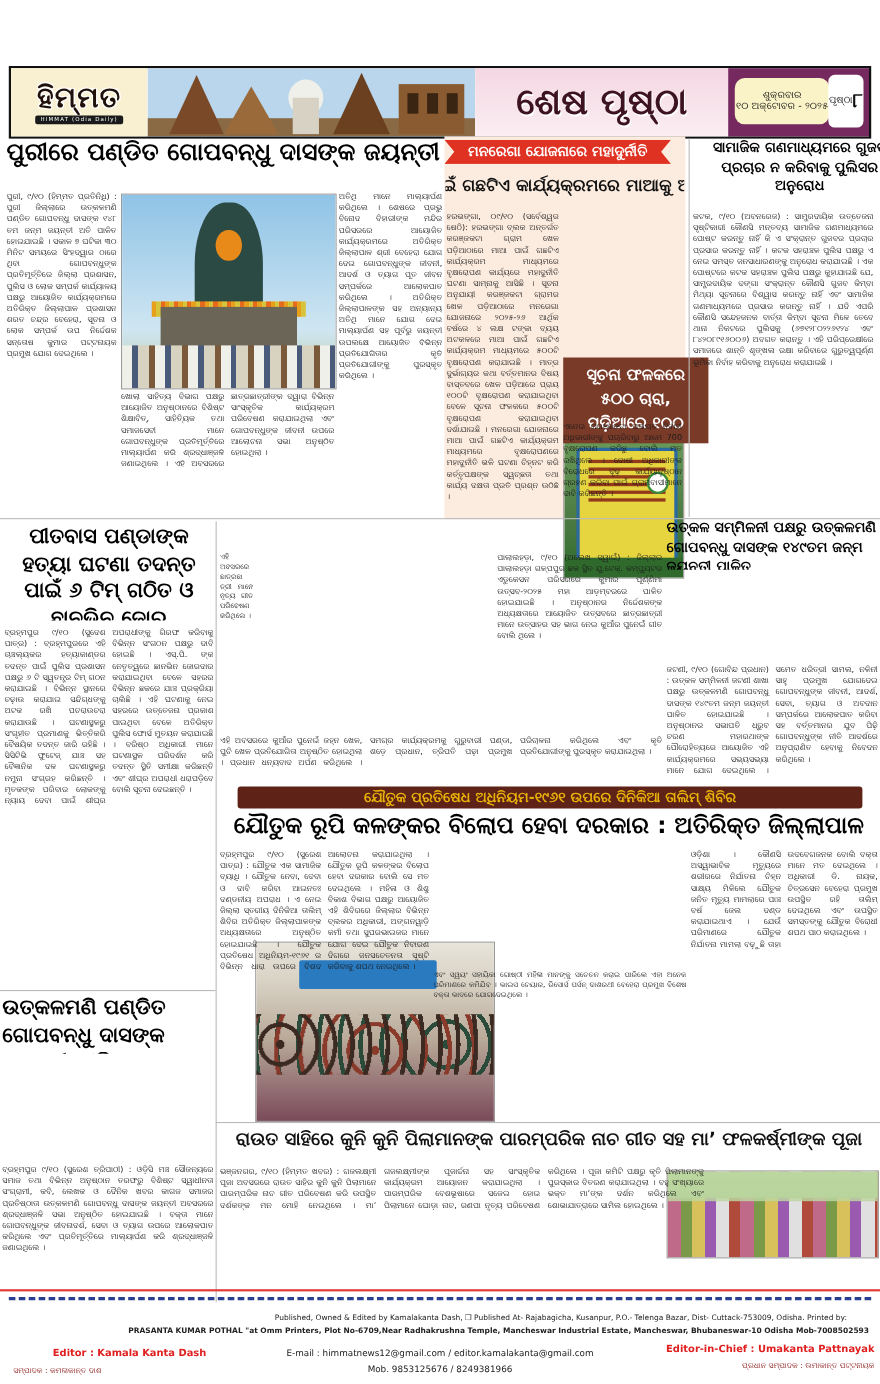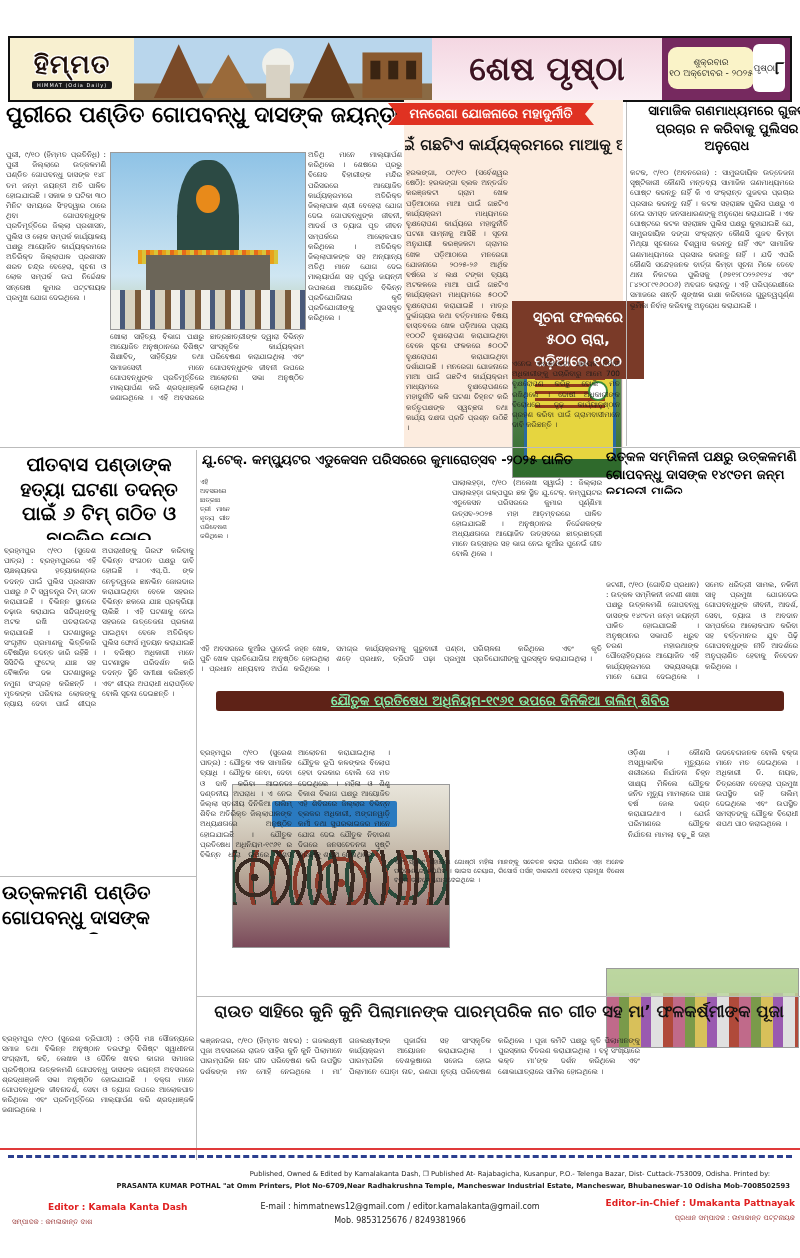--- a/index.html
+++ b/index.html
@@ -1,18 +1,18 @@
 <!DOCTYPE html>
 <html><head>
 <meta charset="utf-8">
 <style>
   html,body{margin:0;padding:0;background:#ffffff;}
   #page{position:relative;width:800px;height:1258px;background:#ffffff;overflow:hidden;
         font-family:"DejaVu Sans","Liberation Sans",sans-serif;color:#111;}
-  .abs{position:absolute;}
+  .abs{position:absolute;margin-top:24px;}
   
   .mast{left:8px;top:36px;width:780px;height:62px;border:2px solid #111;display:flex;background:#fff;}
   .logo-box{width:124px;height:100%;background:#f8f0d0;display:flex;flex-direction:column;align-items:center;justify-content:center;}
   .logo-main{font-size:26px;font-weight:bold;color:#20100a;letter-spacing:1px;
              text-shadow:1px 1px 0 #fff,-1px -1px 0 #fff,1px -1px 0 #fff,-1px 1px 0 #fff;}
   .logo-sub{margin-top:1px;background:#1a1a1a;color:#fff;font-size:5px;padding:1px 5px;border-radius:2px;letter-spacing:1px;}
   .collage{flex:1;position:relative;overflow:hidden;}
   .title-box{width:230px;height:100%;background:linear-gradient(180deg,#f4d7e2,#fbeef3);display:flex;align-items:center;justify-content:center;}
   .mast-title{font-size:33px;font-weight:bold;color:#3d1322;text-shadow:1px 1px 0 #fff;}
   .purple-box{width:128px;height:100%;background:#76295f;position:relative;}
@@ -24,22 +24,22 @@
   
   .hl-xl{font-size:22px;font-weight:bold;color:#000;line-height:1.15;white-space:nowrap;overflow:hidden;}
   .hl-lg{font-size:19px;font-weight:bold;color:#000;line-height:1.3;text-align:center;overflow:hidden;}
   .hl-md{font-size:13px;font-weight:bold;color:#000;line-height:1.35;text-align:center;overflow:hidden;}
   .hl-one{font-size:13px;font-weight:bold;color:#000;line-height:1.2;white-space:nowrap;overflow:hidden;}
   .body-t{font-size:7.3px;line-height:1.4;text-align:justify;color:#1b1b1b;overflow:hidden;word-break:break-word;}
   .cols2{column-count:2;column-gap:6px;}
   .cols3{column-count:3;column-gap:7px;}
   .banner-red{background:#e03222;color:#fff;font-size:13px;font-weight:bold;display:flex;align-items:center;justify-content:center;
               clip-path:polygon(0 0,100% 0,calc(100% - 9px) 50%,100% 100%,0 100%,9px 50%);overflow:hidden;white-space:nowrap;}
-  .banner-brown{background:#5e2217;color:#86efac;font-size:13px;font-weight:bold;display:flex;align-items:center;justify-content:center;
-                border-radius:3px;overflow:hidden;white-space:nowrap;text-decoration:underline;}
+  .banner-brown{background:#5e2217;color:#eab308;font-size:13px;font-weight:bold;display:flex;align-items:center;justify-content:center;
+                border-radius:3px;overflow:hidden;white-space:nowrap;}
   .hl-xxl{font-size:21px;font-weight:bold;color:#000;text-align:center;white-space:nowrap;overflow:hidden;}
   .cap-brown{background:#7a3a28;color:#fff;font-size:14.5px;font-weight:bold;line-height:1.5;display:flex;align-items:center;justify-content:center;text-align:center;padding:12px;}
   .cap-t{font-size:6.6px;line-height:1.35;text-align:justify;color:#222;overflow:hidden;}
   .photo{border:1px solid #9a9a9a;overflow:hidden;position:relative;}
   .vrule{border-left:1px solid #bbb;}
   .hrule{border-top:1px solid #bbb;}
   
   .foot-line{font-size:6.8px;color:#222;text-align:right;overflow:hidden;white-space:nowrap;}
   .foot-red{font-size:9px;font-weight:bold;color:#e02020;overflow:hidden;white-space:nowrap;}
   .foot-odia{font-size:7px;color:#8a1a1a;overflow:hidden;white-space:nowrap;}
@@ -105,21 +105,21 @@
     <div class="statue-fig"></div>
     <div class="garland"></div>
     <div class="flowers"></div>
     <div class="pedestal"></div>
     <div class="crowd"></div>
   </div>
   <div class="abs body-t cols2" style="left:110px;top:332px;width:194px;height:114px;">ଖୋଲା ସାହିତ୍ୟ ବିଭାଗ ପକ୍ଷରୁ ଆୟୋଜିତ ଅନୁଷ୍ଠାନରେ ବିଶିଷ୍ଟ ଶିକ୍ଷାବିତ୍, ସାହିତ୍ୟିକ ତଥା ସମାଜସେବୀ ମାନେ ଗୋପବନ୍ଧୁଙ୍କ ପ୍ରତିମୂର୍ତ୍ତିରେ ମାଲ୍ୟାର୍ପଣ କରି ଶ୍ରଦ୍ଧାଞ୍ଜଳି ଜଣାଇଥିଲେ । ଏହି ଅବସରରେ ଛାତ୍ରଛାତ୍ରୀଙ୍କ ଦ୍ୱାରା ବିଭିନ୍ନ ସାଂସ୍କୃତିକ କାର୍ଯ୍ୟକ୍ରମ ପରିବେଷଣ କରାଯାଇଥିଲା ଏବଂ ଗୋପବନ୍ଧୁଙ୍କ ଜୀବନୀ ଉପରେ ଆଲୋଚନା ସଭା ଅନୁଷ୍ଠିତ ହୋଇଥିଲା ।</div>
   <div class="abs body-t" style="left:308px;top:150px;width:94px;height:296px;">ଅତିଥି ମାନେ ମାଲ୍ୟାର୍ପଣ କରିଥିଲେ । ଶେଷରେ ପ୍ରଭୁ ବିନୋଦ ବିହାରୀଙ୍କ ମନ୍ଦିର ପରିସରରେ ଆୟୋଜିତ କାର୍ଯ୍ୟକ୍ରମରେ ଅତିରିକ୍ତ ଜିଲ୍ଲାପାଳ ଶ୍ରୀ ବେହେରା ଯୋଗ ଦେଇ ଗୋପବନ୍ଧୁଙ୍କ ଜୀବନୀ, ଆଦର୍ଶ ଓ ତ୍ୟାଗ ପୂତ ଜୀବନ ସମ୍ପର୍କରେ ଆଲୋକପାତ କରିଥିଲେ । ଅତିରିକ୍ତ ଜିଲ୍ଲାପାଳଙ୍କ ସହ ଅନ୍ୟାନ୍ୟ ଅତିଥି ମାନେ ଯୋଗ ଦେଇ ମାଲ୍ୟାର୍ପଣ ସହ ପୂର୍ବରୁ ଜୟନ୍ତୀ ଉପଲକ୍ଷେ ଆୟୋଜିତ ବିଭିନ୍ନ ପ୍ରତିଯୋଗିତାର କୃତି ପ୍ରତିଯୋଗୀଙ୍କୁ ପୁରସ୍କୃତ କରିଥିଲେ ।</div>
 
   <div class="abs" style="left:404px;top:100px;width:219px;height:348px;background:#fcecdf;"></div>
-  <div class="abs banner-red" style="left:388px;top:103px;width:206px;height:22px;">ମନରେଗା ଯୋଜନାରେ ମହାଦୁର୍ନୀତି</div>
+  <div class="abs banner-red" style="left:404px;top:103px;width:206px;height:22px;">ମନରେଗା ଯୋଜନାରେ ମହାଦୁର୍ନୀତି</div>
   <div class="abs" style="left:405px;top:129px;width:217px;height:32px;font-size:15.5px;font-weight:bold;white-space:nowrap;overflow:hidden;display:flex;align-items:center;justify-content:center;">ମାଆ ପାଇଁ ଗଛଟିଏ କାର୍ଯ୍ୟକ୍ରମରେ ମାଆକୁ ଅସମ୍ମାନ</div>
   <div class="abs body-t" style="left:406px;top:168px;width:102px;height:278px;">ହରଭଙ୍ଗା, ୦୯/୧୦ (ସର୍ବେଶ୍ୱର ଷେଠି): ହରଭଙ୍ଗା ବ୍ଲକ ଅନ୍ତର୍ଗତ କରଞ୍ଜକଟା ଗ୍ରାମ ଖେଳ ପଡ଼ିଆଠାରେ ମାଆ ପାଇଁ ଗଛଟିଏ କାର୍ଯ୍ୟକ୍ରମ ମାଧ୍ୟମରେ ବୃକ୍ଷରୋପଣ କାର୍ଯ୍ୟରେ ମହାଦୁର୍ନୀତି ଘଟଣା ସାମ୍ନାକୁ ଆସିଛି । ସୂଚନା ଅନୁଯାୟୀ କରଞ୍ଜକଟା ଗ୍ରାମର ଖେଳ ପଡ଼ିଆଠାରେ ମନରେଗା ଯୋଜନାରେ ୨୦୨୫-୨୬ ଆର୍ଥିକ ବର୍ଷରେ ୪ ଲକ୍ଷ ଟଙ୍କା ବ୍ୟୟ ଅଟକଳରେ ମାଆ ପାଇଁ ଗଛଟିଏ କାର୍ଯ୍ୟକ୍ରମ ମାଧ୍ୟମରେ ୫୦୦ଟି ବୃକ୍ଷରୋପଣ କରାଯାଇଛି । ମାତ୍ର ଦୁର୍ଭାଗ୍ୟର କଥା ବର୍ତ୍ତମାନର ବିଷୟ ବାସ୍ତବରେ ଖେଳ ପଡ଼ିଆରେ ପ୍ରାୟ ୧୦୦ଟି ବୃକ୍ଷରୋପଣ କରାଯାଇଥିବା ବେଳେ ସୂଚନା ଫଳକରେ ୫୦୦ଟି ବୃକ୍ଷରୋପଣ କରାଯାଇଥିବା ଦର୍ଶାଯାଇଛି । ମନରେଗା ଯୋଜନାରେ ମାଆ ପାଇଁ ଗଛଟିଏ କାର୍ଯ୍ୟକ୍ରମ ମାଧ୍ୟମରେ ବୃକ୍ଷରୋପଣରେ ମହାଦୁର୍ନୀତି ଭଳି ଘଟଣା ଚିହ୍ନଟ କରି କର୍ତ୍ତୃପକ୍ଷଙ୍କ ସ୍ୱଚ୍ଛତା ତଥା କାର୍ଯ୍ୟ ଦକ୍ଷତା ପ୍ରତି ପ୍ରଶ୍ନ ଉଠିଛି ।</div>
   <div class="abs photo" style="left:512px;top:172px;width:108px;height:126px;">
     <div style="position:absolute;inset:0;background:linear-gradient(180deg,#6a9a58 0%,#4a7a42 60%,#2f6a2c 100%);"></div>
     <div class="board">
       <div class="board-line" style="margin-top:8px;"></div>
       <div class="board-line"></div>
       <div class="board-line"></div>
       <div class="board-line"></div>
       <div class="board-line"></div>
@@ -133,41 +133,41 @@
 
   <div class="abs vrule" style="left:626px;top:102px;width:0;height:344px;"></div>
   <div class="abs hl-md" style="left:645px;top:102px;width:164px;height:62px;">ସାମାଜିକ ଗଣମାଧ୍ୟମରେ ଗୁଜବ ପ୍ରଚାର ନ କରିବାକୁ ପୁଲିସର ଅନୁରୋଧ</div>
   <div class="abs body-t" style="left:630px;top:168px;width:164px;height:278px;">କଟକ, ୯/୧୦ (ଅବନରେଜ) : ସାମ୍ପ୍ରଦାୟିକ ଉତ୍ତେଜନା ସୃଷ୍ଟିକାରୀ କୌଣସି ମନ୍ତବ୍ୟ ସାମାଜିକ ଗଣମାଧ୍ୟମରେ ପୋଷ୍ଟ କରନ୍ତୁ ନାହିଁ କି ଏ ସଂକ୍ରାନ୍ତ ଗୁଜବର ପ୍ରଚାର ପ୍ରସାର କରନ୍ତୁ ନାହିଁ । କଟକ ସହରାଞ୍ଚଳ ପୁଲିସ ପକ୍ଷରୁ ଏ ନେଇ ସମସ୍ତ ଜନସାଧାରଣଙ୍କୁ ଅନୁରୋଧ କରାଯାଇଛି । ଏକ ପୋଷ୍ଟରେ କଟକ ସହରାଞ୍ଚଳ ପୁଲିସ ପକ୍ଷରୁ କୁହାଯାଇଛି ଯେ, ସାମ୍ପ୍ରଦାୟିକ ଦଙ୍ଗା ସଂକ୍ରାନ୍ତ କୌଣସି ଗୁଜବ କିମ୍ବା ମିଥ୍ୟା ସୂଚନାରେ ବିଶ୍ୱାସ କରନ୍ତୁ ନାହିଁ ଏବଂ ସାମାଜିକ ଗଣମାଧ୍ୟମରେ ପ୍ରସାର କରନ୍ତୁ ନାହିଁ । ଯଦି ଏପରି କୌଣସି ସନ୍ଦେହଜନକ ବାର୍ତ୍ତା କିମ୍ବା ସୂଚନା ମିଳେ ତେବେ ଥାନା ନିକଟରେ ପୁଲିସକୁ (୬୭୧୨୮୦୨୨୬୧୨୪ ଏବଂ ୮୪୨୦୮୯୧୬୦୦୬) ଅବଗତ କରାନ୍ତୁ । ଏହି ପରିପ୍ରେକ୍ଷୀରେ ସମାଜରେ ଶାନ୍ତି ଶୃଙ୍ଖଳା ରକ୍ଷା କରିବାରେ ଗୁରୁତ୍ୱପୂର୍ଣ୍ଣ ଭୂମିକା ନିର୍ବାହ କରିବାକୁ ଅନୁରୋଧ କରାଯାଇଛି ।</div>
 
   <div class="abs hrule" style="left:0;top:447px;width:800px;height:0;"></div>
   <div class="abs hl-lg" style="left:4px;top:452px;width:190px;height:88px;">ପୀତବାସ ପଣ୍ଡାଙ୍କ ହତ୍ୟା ଘଟଣା ତଦନ୍ତ ପାଇଁ ୬ ଟିମ୍ ଗଠିତ ଓ ଛାନଭିନ ଜୋର୍</div>
   <div class="abs body-t cols2" style="left:4px;top:546px;width:190px;height:328px;">ବ୍ରହ୍ମପୁର ୯/୧୦ (ସୁଦେଶ ପାତ୍ର) : ବ୍ରହ୍ମପୁରରେ ଏହି ଚାଞ୍ଚଲ୍ୟକର ହତ୍ୟାକାଣ୍ଡର ତଦନ୍ତ ପାଇଁ ପୁଲିସ ପ୍ରଶାସନ ପକ୍ଷରୁ ୬ ଟି ସ୍ୱତନ୍ତ୍ର ଟିମ୍ ଗଠନ କରାଯାଇଛି । ବିଭିନ୍ନ ସ୍ଥାନରେ ଚଢ଼ାଉ କରାଯାଇ ସନ୍ଦିଗ୍ଧଙ୍କୁ ଅଟକ ରଖି ପଚରାଉଚରା କରାଯାଉଛି । ଘଟଣାସ୍ଥଳରୁ ସଂଗୃହୀତ ପ୍ରମାଣକୁ ଭିତ୍ତିକରି ବୈଷୟିକ ତଦନ୍ତ ଜାରି ରହିଛି । ସିସିଟିଭି ଫୁଟେଜ୍ ଯାଞ୍ଚ ସହ ବୈଜ୍ଞାନିକ ଦଳ ଘଟଣାସ୍ଥଳରୁ ନମୁନା ସଂଗ୍ରହ କରିଛନ୍ତି । ମୃତକଙ୍କ ପରିବାର ଲୋକଙ୍କୁ ନ୍ୟାୟ ଦେବା ପାଇଁ ଶୀଘ୍ର ଅପରାଧୀଙ୍କୁ ଗିରଫ କରିବାକୁ ବିଭିନ୍ନ ସଂଗଠନ ପକ୍ଷରୁ ଦାବି ହୋଇଛି । ଏସ୍.ପି. ଙ୍କ ନେତୃତ୍ୱରେ ଛାନଭିନ ଜୋରଦାର କରାଯାଇଥିବା ବେଳେ ସହରର ବିଭିନ୍ନ ଛକରେ ଯାଞ୍ଚ ପ୍ରକ୍ରିୟା ଚାଲିଛି । ଏହି ଘଟଣାକୁ ନେଇ ସହରରେ ଉତ୍ତେଜନା ପ୍ରକାଶ ପାଇଥିବା ବେଳେ ଅତିରିକ୍ତ ପୁଲିସ ଫୋର୍ସ ମୁତୟନ କରାଯାଇଛି । ବରିଷ୍ଠ ଅଧିକାରୀ ମାନେ ଘଟଣାସ୍ଥଳ ପରିଦର୍ଶନ କରି ତଦନ୍ତ ସ୍ଥିତି ସମୀକ୍ଷା କରିଛନ୍ତି ଏବଂ ଶୀଘ୍ର ଅପରାଧୀ ଧରାପଡ଼ିବେ ବୋଲି ସୂଚନା ଦେଇଛନ୍ତି ।</div>
   <div class="abs vrule" style="left:196px;top:450px;width:0;height:710px;"></div>
 
-  <div class="abs hl-one" style="left:202px;top:452px;width:400px;height:20px;">ଯୁ.ଟେକ୍. କମ୍ପ୍ୟୁଟର ଏଡୁକେସନ ପରିସରରେ କୁମାରୋତ୍ସବ -୨୦୨୫ ପାଳିତ</div>
   <div class="abs body-t" style="left:200px;top:478px;width:30px;height:162px;font-size:6.4px;">ଏହି ଅବସରରେ ଛାତ୍ରଛାତ୍ରୀ ମାନେ ନୃତ୍ୟ ଗୀତ ପରିବେଷଣ କରିଥିଲେ ।</div>
   <div class="abs photo" style="left:232px;top:478px;width:216px;height:162px;">
     <div style="position:absolute;inset:0;background:linear-gradient(180deg,#e8e4da 0%,#d8d2c4 22%,#b8a898 55%,#7a4a5a 100%);"></div>
     <div style="position:absolute;left:18%;top:10%;width:58%;height:16%;background:#2a7ac0;border-radius:2px;"></div>
     <div style="position:absolute;left:0;top:40%;width:100%;height:34%;background:repeating-radial-gradient(circle at 10% 50%, #3a2a22 0 4px, transparent 4px 16px),repeating-radial-gradient(circle at 50% 60%, #8a3a2a 0 4px, transparent 4px 22px),repeating-radial-gradient(circle at 80% 50%, #2a4a3a 0 4px, transparent 4px 19px);"></div>
   </div>
   <div class="abs body-t" style="left:452px;top:478px;width:150px;height:162px;">ପାଲାଲହଡ଼ା, ୯/୧୦ (ଅଲେଖ ସ୍ୱାଇଁ) : ଜିଲ୍ଲାର ପାଲାଲହଡ଼ା ଗଳ୍ପପୁର ଛକ ସ୍ଥିତ ଯୁ.ଟେକ୍. କମ୍ପ୍ୟୁଟର ଏଡୁକେସନ ପରିସରରେ କୁମାର ପୂର୍ଣ୍ଣିମା ଉତ୍ସବ-୨୦୨୫ ମହା ଆଡ଼ମ୍ବରରେ ପାଳିତ ହୋଇଯାଇଛି । ଅନୁଷ୍ଠାନର ନିର୍ଦ୍ଦେଶକଙ୍କ ଅଧ୍ୟକ୍ଷତାରେ ଆୟୋଜିତ ଉତ୍ସବରେ ଛାତ୍ରଛାତ୍ରୀ ମାନେ ଉତ୍ସାହର ସହ ଭାଗ ନେଇ କୁଆଁର ପୁନେଇଁ ଗୀତ ବୋଲି ଥିଲେ ।</div>
   <div class="abs body-t cols3" style="left:200px;top:644px;width:402px;height:44px;">ଏହି ଅବସରରେ କୁଆଁର ପୁନେଇଁ ଜହ୍ନ ଖେଳ, ପୁଚି ଖେଳ ପ୍ରତିଯୋଗିତା ଅନୁଷ୍ଠିତ ହୋଇଥିଲା । ପ୍ରଧାନ ଧନ୍ୟବାଦ ଅର୍ପଣ କରିଥିଲେ । ସମଗ୍ର କାର୍ଯ୍ୟକ୍ରମକୁ ଗୁରୁବାରୀ ପଣ୍ଡା, ଶଡ଼େ ପ୍ରଧାନ, ତ୍ରିପତି ପଢ଼ା ପ୍ରମୁଖ ପରିଚାଳନା କରିଥିଲେ ଏବଂ କୃତି ପ୍ରତିଯୋଗୀଙ୍କୁ ପୁରସ୍କୃତ କରାଯାଇଥିଲା ।</div>
 
   <div class="abs hl-md" style="left:606px;top:448px;width:192px;height:46px;text-align:left;">ଉତ୍କଳ ସମ୍ମିଳନୀ ପକ୍ଷରୁ ଉତ୍କଳମଣି ଗୋପବନ୍ଧୁ ଦାସଙ୍କ ୧୪୯ତମ ଜନ୍ମ ଜୟନ୍ତୀ ପାଳିତ</div>
   <div class="abs photo" style="left:606px;top:498px;width:191px;height:78px;">
     <div style="position:absolute;inset:0;background:linear-gradient(180deg,#bcd6a0 0%,#a8c88a 30%,#888 31%,transparent 31%),repeating-linear-gradient(90deg,#c06a8a 0 12px,#7a9a4a 12px 22px,#d8c05a 22px 34px,#9a5ab0 34px 44px,#e0e0e0 44px 56px,#b04a3a 56px 66px);"></div>
     <div style="position:absolute;left:0;top:0;width:100%;height:34%;background:#bcd6a0;opacity:.85;"></div>
   </div>
   <div class="abs body-t cols2" style="left:606px;top:580px;width:192px;height:108px;">
     <span>ଜଟଣୀ, ୯/୧୦ (ଗୋବିନ୍ଦ ପ୍ରଧାନ) : ଉତ୍କଳ ସମ୍ମିଳନୀ ଜଟଣୀ ଶାଖା ପକ୍ଷରୁ ଉତ୍କଳମଣି ଗୋପବନ୍ଧୁ ଦାସଙ୍କ ୧୪୯ତମ ଜନ୍ମ ଜୟନ୍ତୀ ପାଳିତ ହୋଇଯାଇଛି । ଅନୁଷ୍ଠାନର ସଭାପତି ଧ୍ରୁବ ଚରଣ ମହାରଥାଙ୍କ ପୌରୋହିତ୍ୟରେ ଆୟୋଜିତ ଏହି କାର୍ଯ୍ୟକ୍ରମରେ ସଭ୍ୟସଭ୍ୟା ମାନେ ଯୋଗ ଦେଇଥିଲେ ।</span>
     <span>ସମେତ ଧରିତ୍ରୀ ସାମଲ, ନଳିନୀ ସାହୁ ପ୍ରମୁଖ ଯୋଗଦେଇ ଗୋପବନ୍ଧୁଙ୍କ ଜୀବନୀ, ଆଦର୍ଶ, ସେବା, ତ୍ୟାଗ ଓ ଅବଦାନ ସମ୍ପର୍କରେ ଆଲୋକପାତ କରିବା ସହ ବର୍ତ୍ତମାନର ଯୁବ ପିଢ଼ି ଗୋପବନ୍ଧୁଙ୍କ ନୀତି ଆଦର୍ଶରେ ଅନୁପ୍ରାଣିତ ହେବାକୁ ନିବେଦନ କରିଥିଲେ ।</span>
   </div>
 
   <div class="abs banner-brown" style="left:216px;top:691px;width:568px;height:20px;">ଯୌତୁକ ପ୍ରତିଷେଧ ଅଧିନିୟମ-୧୯୬୧ ଉପରେ ଦିନିକିଆ ତାଲିମ୍ ଶିବିର</div>
+  <div class="abs hl-xxl" style="left:200px;top:714px;width:598px;height:27px;">ଯୌତୁକ ରୂପି କଳଙ୍କର ବିଲୋପ ହେବା ଦରକାର : ଅତିରିକ୍ତ ଜିଲ୍ଲାପାଳ</div>
   <div class="abs body-t cols2" style="left:200px;top:748px;width:190px;height:242px;">ବ୍ରହ୍ମପୁର ୯/୧୦ (ସୁରେଶ ପାତ୍ର) : ଯୌତୁକ ଏକ ସାମାଜିକ ବ୍ୟାଧି । ଯୌତୁକ ନେବା, ଦେବା ଓ ଦାବି କରିବା ଆଇନତଃ ଦଣ୍ଡନୀୟ ଅପରାଧ । ଏ ନେଇ ଜିଲ୍ଲା ସ୍ତରୀୟ ଦିନିକିଆ ତାଲିମ୍ ଶିବିର ଅତିରିକ୍ତ ଜିଲ୍ଲାପାଳଙ୍କ ଅଧ୍ୟକ୍ଷତାରେ ଅନୁଷ୍ଠିତ ହୋଇଯାଇଛି । ଯୌତୁକ ପ୍ରତିଷେଧ ଅଧିନିୟମ-୧୯୬୧ ର ବିଭିନ୍ନ ଧାରା ଉପରେ ବିଶଦ ଆଲୋଚନା କରାଯାଇଥିଲା । ଯୌତୁକ ରୂପି କଳଙ୍କର ବିଲୋପ ହେବା ଦରକାର ବୋଲି ସେ ମତ ଦେଇଥିଲେ । ମହିଳା ଓ ଶିଶୁ ବିକାଶ ବିଭାଗ ପକ୍ଷରୁ ଆୟୋଜିତ ଏହି ଶିବିରରେ ଜିଲ୍ଲାର ବିଭିନ୍ନ ବ୍ଲକର ଅଧିକାରୀ, ଅଙ୍ଗନୱାଡ଼ି କର୍ମୀ ତଥା ସୁପରଭାଇଜର ମାନେ ଯୋଗ ଦେଇ ଯୌତୁକ ନିବାରଣ ଦିଗରେ ଜନସଚେତନତା ସୃଷ୍ଟି କରିବାକୁ ଶପଥ ନେଇଥିଲେ ।</div>
 
   <div class="abs cap-t" style="left:394px;top:858px;width:230px;height:30px;">ଏବଂ ସ୍ୱୟଂ ସହାୟିକା ଗୋଷ୍ଠୀ ମହିଳା ମାନଙ୍କୁ ସଚେତନ କରାଇ ପାରିଲେ ଏହା ଅନେକ ପରିମାଣରେ କମିଯିବ । ଭାଇସ ଚେୟାର, ରିସୋର୍ସ ପର୍ସନ୍ ଦାଶରଥୀ ବେହେରା ପ୍ରମୁଖ ବିଶେଷ ବକ୍ତା ଭାବରେ ଯୋଗଦେଇଥିଲେ ।</div>
   <div class="abs body-t cols2" style="left:628px;top:748px;width:170px;height:242px;">ଓଡ଼ିଶା । କୌଣସି ଅସ୍ୱାଭାବିକ ମୃତ୍ୟୁରେ ଶରୀରରେ ନିର୍ଯାତନା ଚିହ୍ନ ସାକ୍ଷ୍ୟ ମିଳିଲେ ଯୌତୁକ ଜନିତ ମୃତ୍ୟୁ ମାମଲାରେ ପାଞ୍ଚ ବର୍ଷ ଜେଲ ଦଣ୍ଡ କରାଯାଇଥାଏ । ଯେଉଁ ପରିମାଣରେ ଯୌତୁକ ନିର୍ଯାତନା ମାମଲା ବଢ଼ୁଛି ତାହା ଉଦବେଗଜନକ ବୋଲି ବକ୍ତା ମାନେ ମତ ଦେଇଥିଲେ । ଅଧିକାରୀ ଡି. ନାୟକ, ଚିତ୍ରସେନ ବେହେରା ପ୍ରମୁଖ ଉପସ୍ଥିତ ରହି ତାଲିମ୍ ଦେଇଥିଲେ ଏବଂ ଉପସ୍ଥିତ ସମସ୍ତଙ୍କୁ ଯୌତୁକ ବିରୋଧୀ ଶପଥ ପାଠ କରାଇଥିଲେ ।</div>
 
   <div class="abs hrule" style="left:0;top:876px;width:196px;height:0;"></div>
   <div class="abs hl-lg" style="left:2px;top:880px;width:192px;height:54px;text-align:left;">ଉତ୍କଳମଣି ପଣ୍ଡିତ ଗୋପବନ୍ଧୁ ଦାସଙ୍କ ଜୟନ୍ତୀ ପାଳିତ</div>
 
   <div class="abs body-t" style="left:2px;top:1034px;width:192px;height:126px;">ବ୍ରହ୍ମପୁର ୯/୧୦ (ସୁରେଶ ତ୍ରିପାଠୀ) : ଓଡ଼ିସି ମଞ୍ଚ ସୌଜନ୍ୟରେ ସମାଜ ତଥା ବିଭିନ୍ନ ଅନୁଷ୍ଠାନ ତରଫରୁ ବିଶିଷ୍ଟ ସ୍ୱାଧୀନତା ସଂଗ୍ରାମୀ, କବି, ଲେଖକ ଓ ଦୈନିକ ଖବର କାଗଜ ସମାଜର ପ୍ରତିଷ୍ଠାତା ଉତ୍କଳମଣି ଗୋପବନ୍ଧୁ ଦାସଙ୍କ ଜୟନ୍ତୀ ଅବସରରେ ଶ୍ରଦ୍ଧାଞ୍ଜଳି ସଭା ଅନୁଷ୍ଠିତ ହୋଇଯାଇଛି । ବକ୍ତା ମାନେ ଗୋପବନ୍ଧୁଙ୍କ ଜୀବନାଦର୍ଶ, ସେବା ଓ ତ୍ୟାଗ ଉପରେ ଆଲୋକପାତ କରିଥିଲେ ଏବଂ ପ୍ରତିମୂର୍ତ୍ତିରେ ମାଲ୍ୟାର୍ପଣ କରି ଶ୍ରଦ୍ଧାଞ୍ଜଳି ଜଣାଇଥିଲେ ।</div>
 

